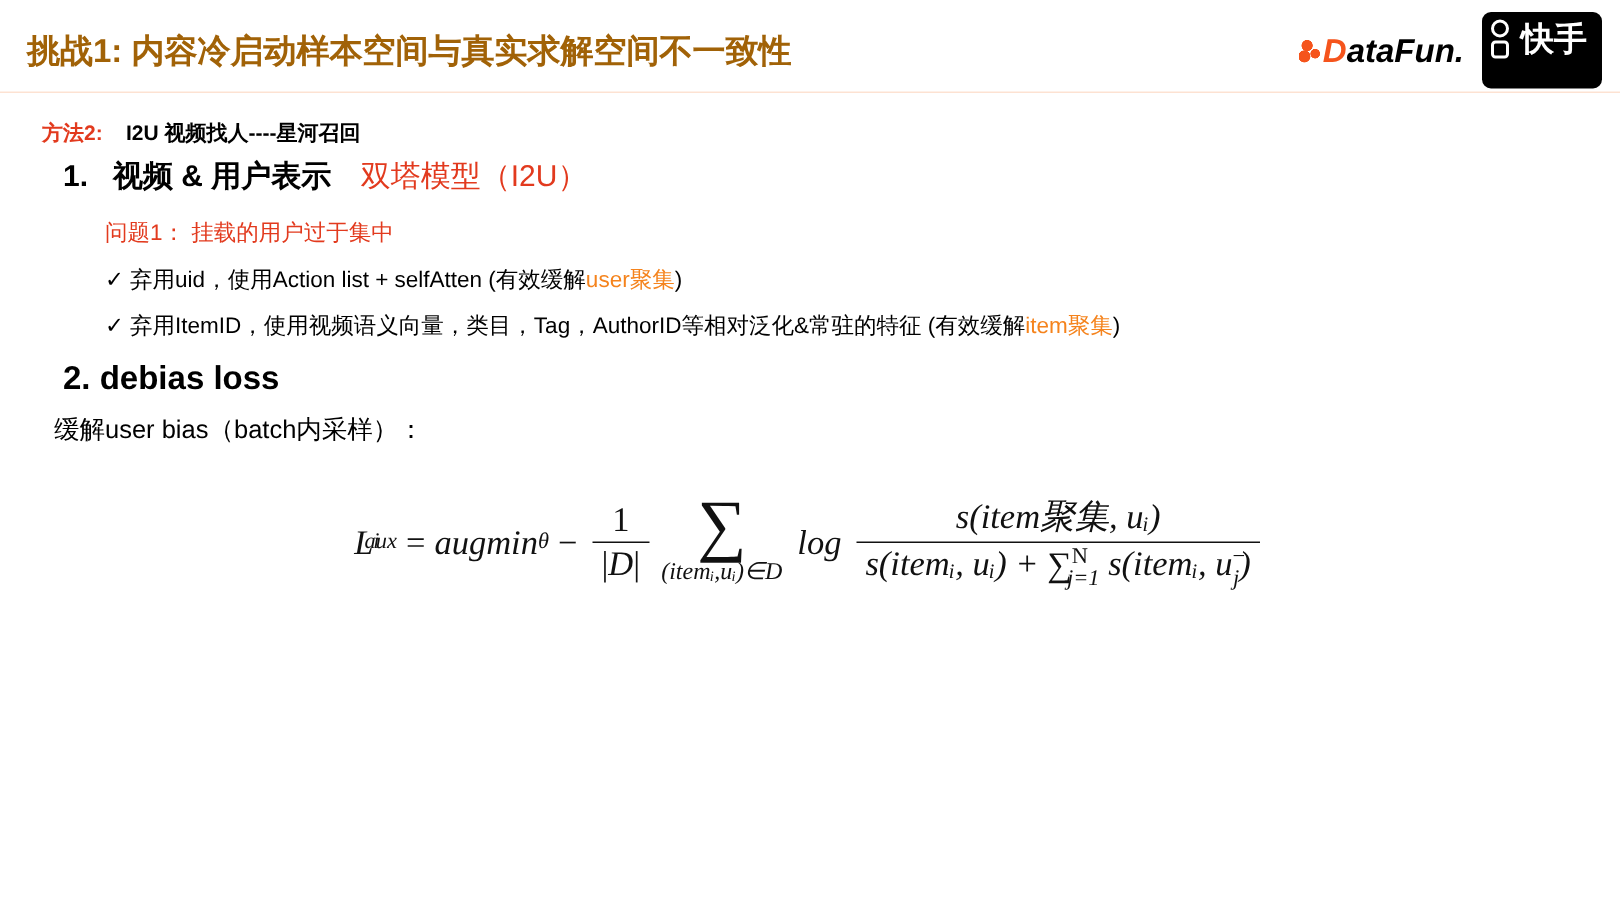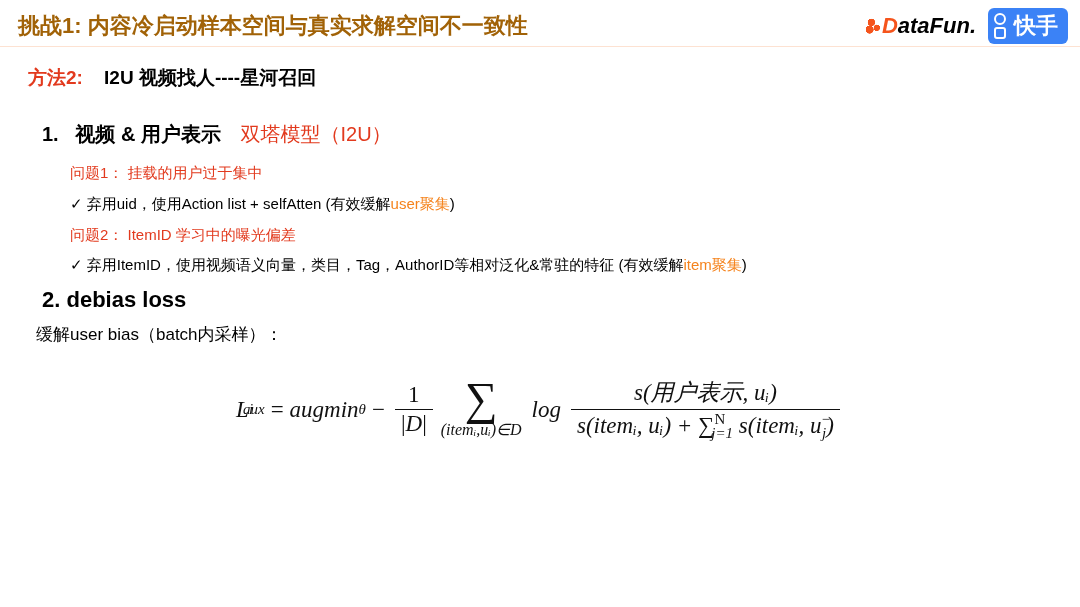--- a/index.html
+++ b/index.html
@@ -39,24 +39,24 @@
       display: inline-block;
       width: 18px; height: 18px;
       background: radial-gradient(circle at 30% 30%, #f5541c 20%, transparent 22%),
                   radial-gradient(circle at 60% 60%, #f5541c 20%, transparent 22%),
                   radial-gradient(circle at 20% 70%, #f5541c 20%, transparent 22%);
       margin-right: -2px;
     }
     .kuaishou-badge {
       display: inline-flex;
       align-items: center;
-      background: #3b82f6;
+      background: #000000;
       color: #fff;
       border-radius: 6px;
-      padding: 3px 10px 3px 6px;
+      padding: 3px 10px 18px 6px;
       font-weight: 700;
       font-size: 22px;
       gap: 6px;
     }
     .ks-icon {
       display: inline-flex;
       flex-direction: column;
       gap: 2px;
       margin-right: 2px;
     }
@@ -66,23 +66,23 @@
       border: 2.2px solid #fff;
       border-radius: 50%;
     }
     .ks-icon span:last-child {
       border-radius: 3px;
     }
     .content {
       padding: 18px 28px 0 28px;
     }
     .method-line {
-      font-size: 19px;
+      font-size: 14px;
       font-weight: bold;
-      margin-bottom: 30px;
+      margin-bottom: 6px;
     }
     .method-label { color: #e23a1e; }
     .method-name { color: #000; }
     .list-root {
       padding-left: 14px;
     }
     .item1-hd {
       font-size: 20px;
       margin-bottom: 10px;
     }
@@ -183,21 +183,20 @@
       <span class="num">1.</span>
       &nbsp;
       <span class="t">视频 &amp; 用户表示</span>
       <span class="red">双塔模型（I2U）</span>
     </div>
     <div class="subblock">
       <div class="q">问题1： 挂载的用户过于集中</div>
       <div class="bullet-line">
         <span>✓ 弃用uid，使用Action list + selfAtten (有效缓解</span><span class="hl">user聚集</span><span>)</span>
       </div>
-      <div class="q">问题2： ItemID 学习中的曝光偏差</div>
       <div class="bullet-line">
         <span>✓ 弃用ItemID，使用视频语义向量，类目，Tag，AuthorID等相对泛化&amp;常驻的特征 (有效缓解</span><span class="hl">item聚集</span><span>)</span>
       </div>
     </div>
 
     <div class="item2-hd">2. debias loss</div>
     <div class="userbias">缓解user bias（batch内采样）：</div>
   </div>
 
   <div class="formula-wrap">
@@ -216,20 +215,20 @@
     </span>
 
     <span class="sigma-block">
       <span class="sigma-sym">∑</span>
       <span class="sigma-lbl">(itemᵢ,uᵢ)∈D</span>
     </span>
 
     <span class="it op">log</span>
 
     <span class="frac">
-      <span class="num it">s(用户表示, uᵢ)</span>
+      <span class="num it">s(item聚集, uᵢ)</span>
       <span class="bar"></span>
       <span class="den it">
         <span>s(itemᵢ, uᵢ) + </span><span class="ssum">∑</span><span class="sup" style="font-style:normal">N</span><span class="sub" style="margin-left:-14px">j=1</span><span> s(itemᵢ, u</span><span class="sup" style="font-style:normal">−</span><span class="sub" style="margin-left:-8px">j</span><span>)</span>
       </span>
     </span>
   </div>
 </div>
 
 </body></html>

